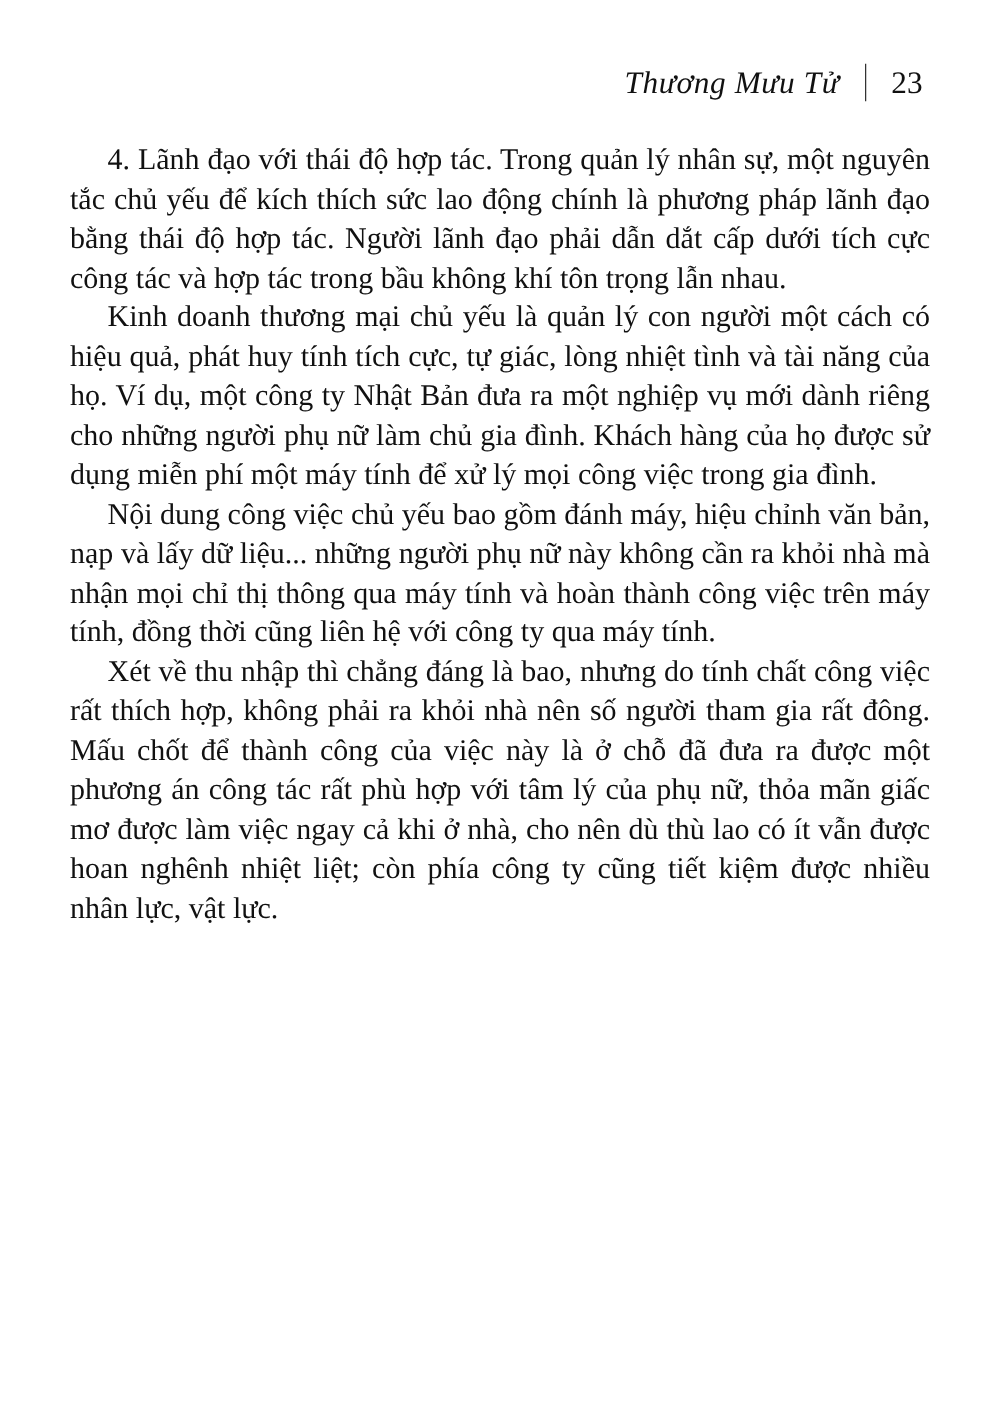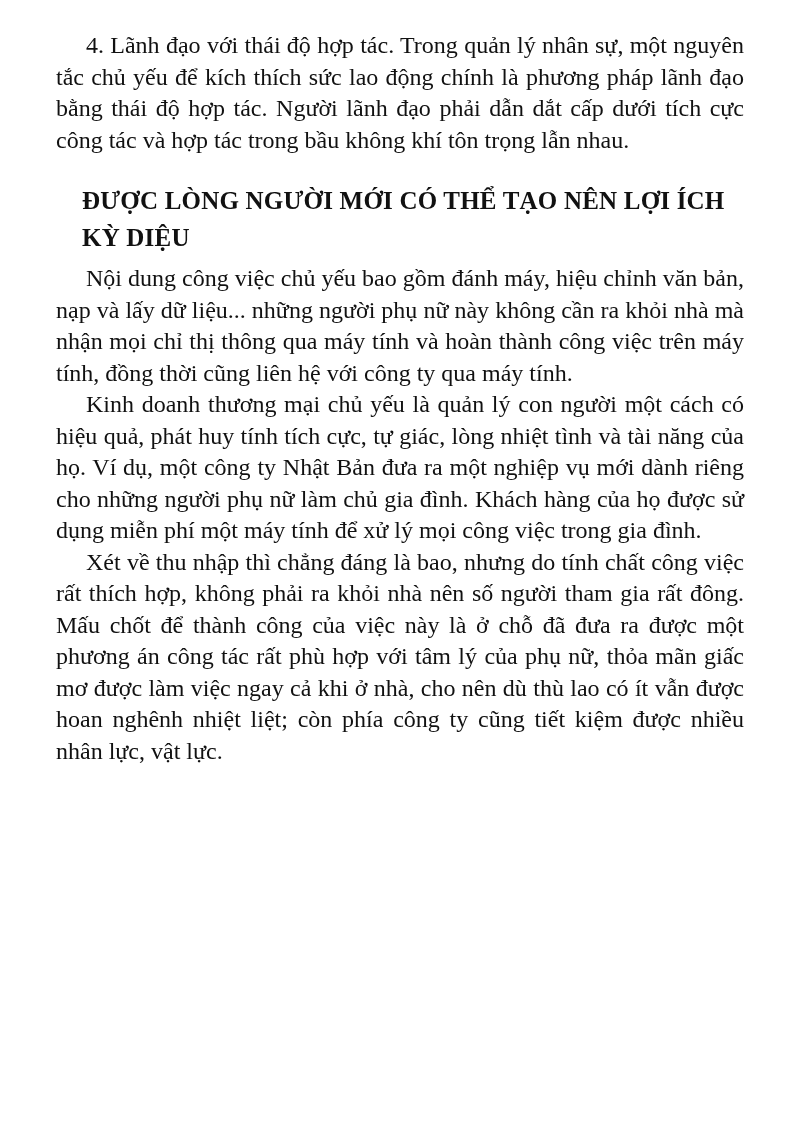--- a/index.html
+++ b/index.html
@@ -61,24 +61,28 @@
     margin: 26px 0 7px 26px;
     text-align: left;
     letter-spacing: 0.2px;
   }
 </style>
 </head>
 <body>
 
 <div class="page">
 
+  <div class="running-header">
+    <span class="book-title">Thương Mưu Tử</span>
+    <span class="header-divider"></span>
+    <span class="page-number">23</span>
+  </div>
 
   <div class="body-text">
     <p class="para indent">4. Lãnh đạo với thái độ hợp tác. Trong quản lý nhân sự, một nguyên tắc chủ yếu để kích thích sức lao động chính là phương pháp lãnh đạo bằng thái độ hợp tác. Người lãnh đạo phải dẫn dắt cấp dưới tích cực công tác và hợp tác trong bầu không khí tôn trọng lẫn nhau.</p>
 
-    <h2 class="section-heading">ĐƯỢC LÒNG NGƯỜI MỚI CÓ THỂ TẠO NÊN LỢI ÍCH KỲ DIỆU</h2>
 
+    <p class="para indent">Kinh doanh thương mại chủ yếu là quản lý con người một cách có hiệu quả, phát huy tính tích cực, tự giác, lòng nhiệt tình và tài năng của họ. Ví dụ, một công ty Nhật Bản đưa ra một nghiệp vụ mới dành riêng cho những người phụ nữ làm chủ gia đình. Khách hàng của họ được sử dụng miễn phí một máy tính để xử lý mọi công việc trong gia đình.</p>
     <p class="para indent">Nội dung công việc chủ yếu bao gồm đánh máy, hiệu chỉnh văn bản, nạp và lấy dữ liệu... những người phụ nữ này không cần ra khỏi nhà mà nhận mọi chỉ thị thông qua máy tính và hoàn thành công việc trên máy tính, đồng thời cũng liên hệ với công ty qua máy tính.</p>
-    <p class="para indent">Kinh doanh thương mại chủ yếu là quản lý con người một cách có hiệu quả, phát huy tính tích cực, tự giác, lòng nhiệt tình và tài năng của họ. Ví dụ, một công ty Nhật Bản đưa ra một nghiệp vụ mới dành riêng cho những người phụ nữ làm chủ gia đình. Khách hàng của họ được sử dụng miễn phí một máy tính để xử lý mọi công việc trong gia đình.</p>
     <p class="para indent">Xét về thu nhập thì chẳng đáng là bao, nhưng do tính chất công việc rất thích hợp, không phải ra khỏi nhà nên số người tham gia rất đông. Mấu chốt để thành công của việc này là ở chỗ đã đưa ra được một phương án công tác rất phù hợp với tâm lý của phụ nữ, thỏa mãn giấc mơ được làm việc ngay cả khi ở nhà, cho nên dù thù lao có ít vẫn được hoan nghênh nhiệt liệt; còn phía công ty cũng tiết kiệm được nhiều nhân lực, vật lực.</p>
   </div>
 
 </div>
 
 </body></html>

